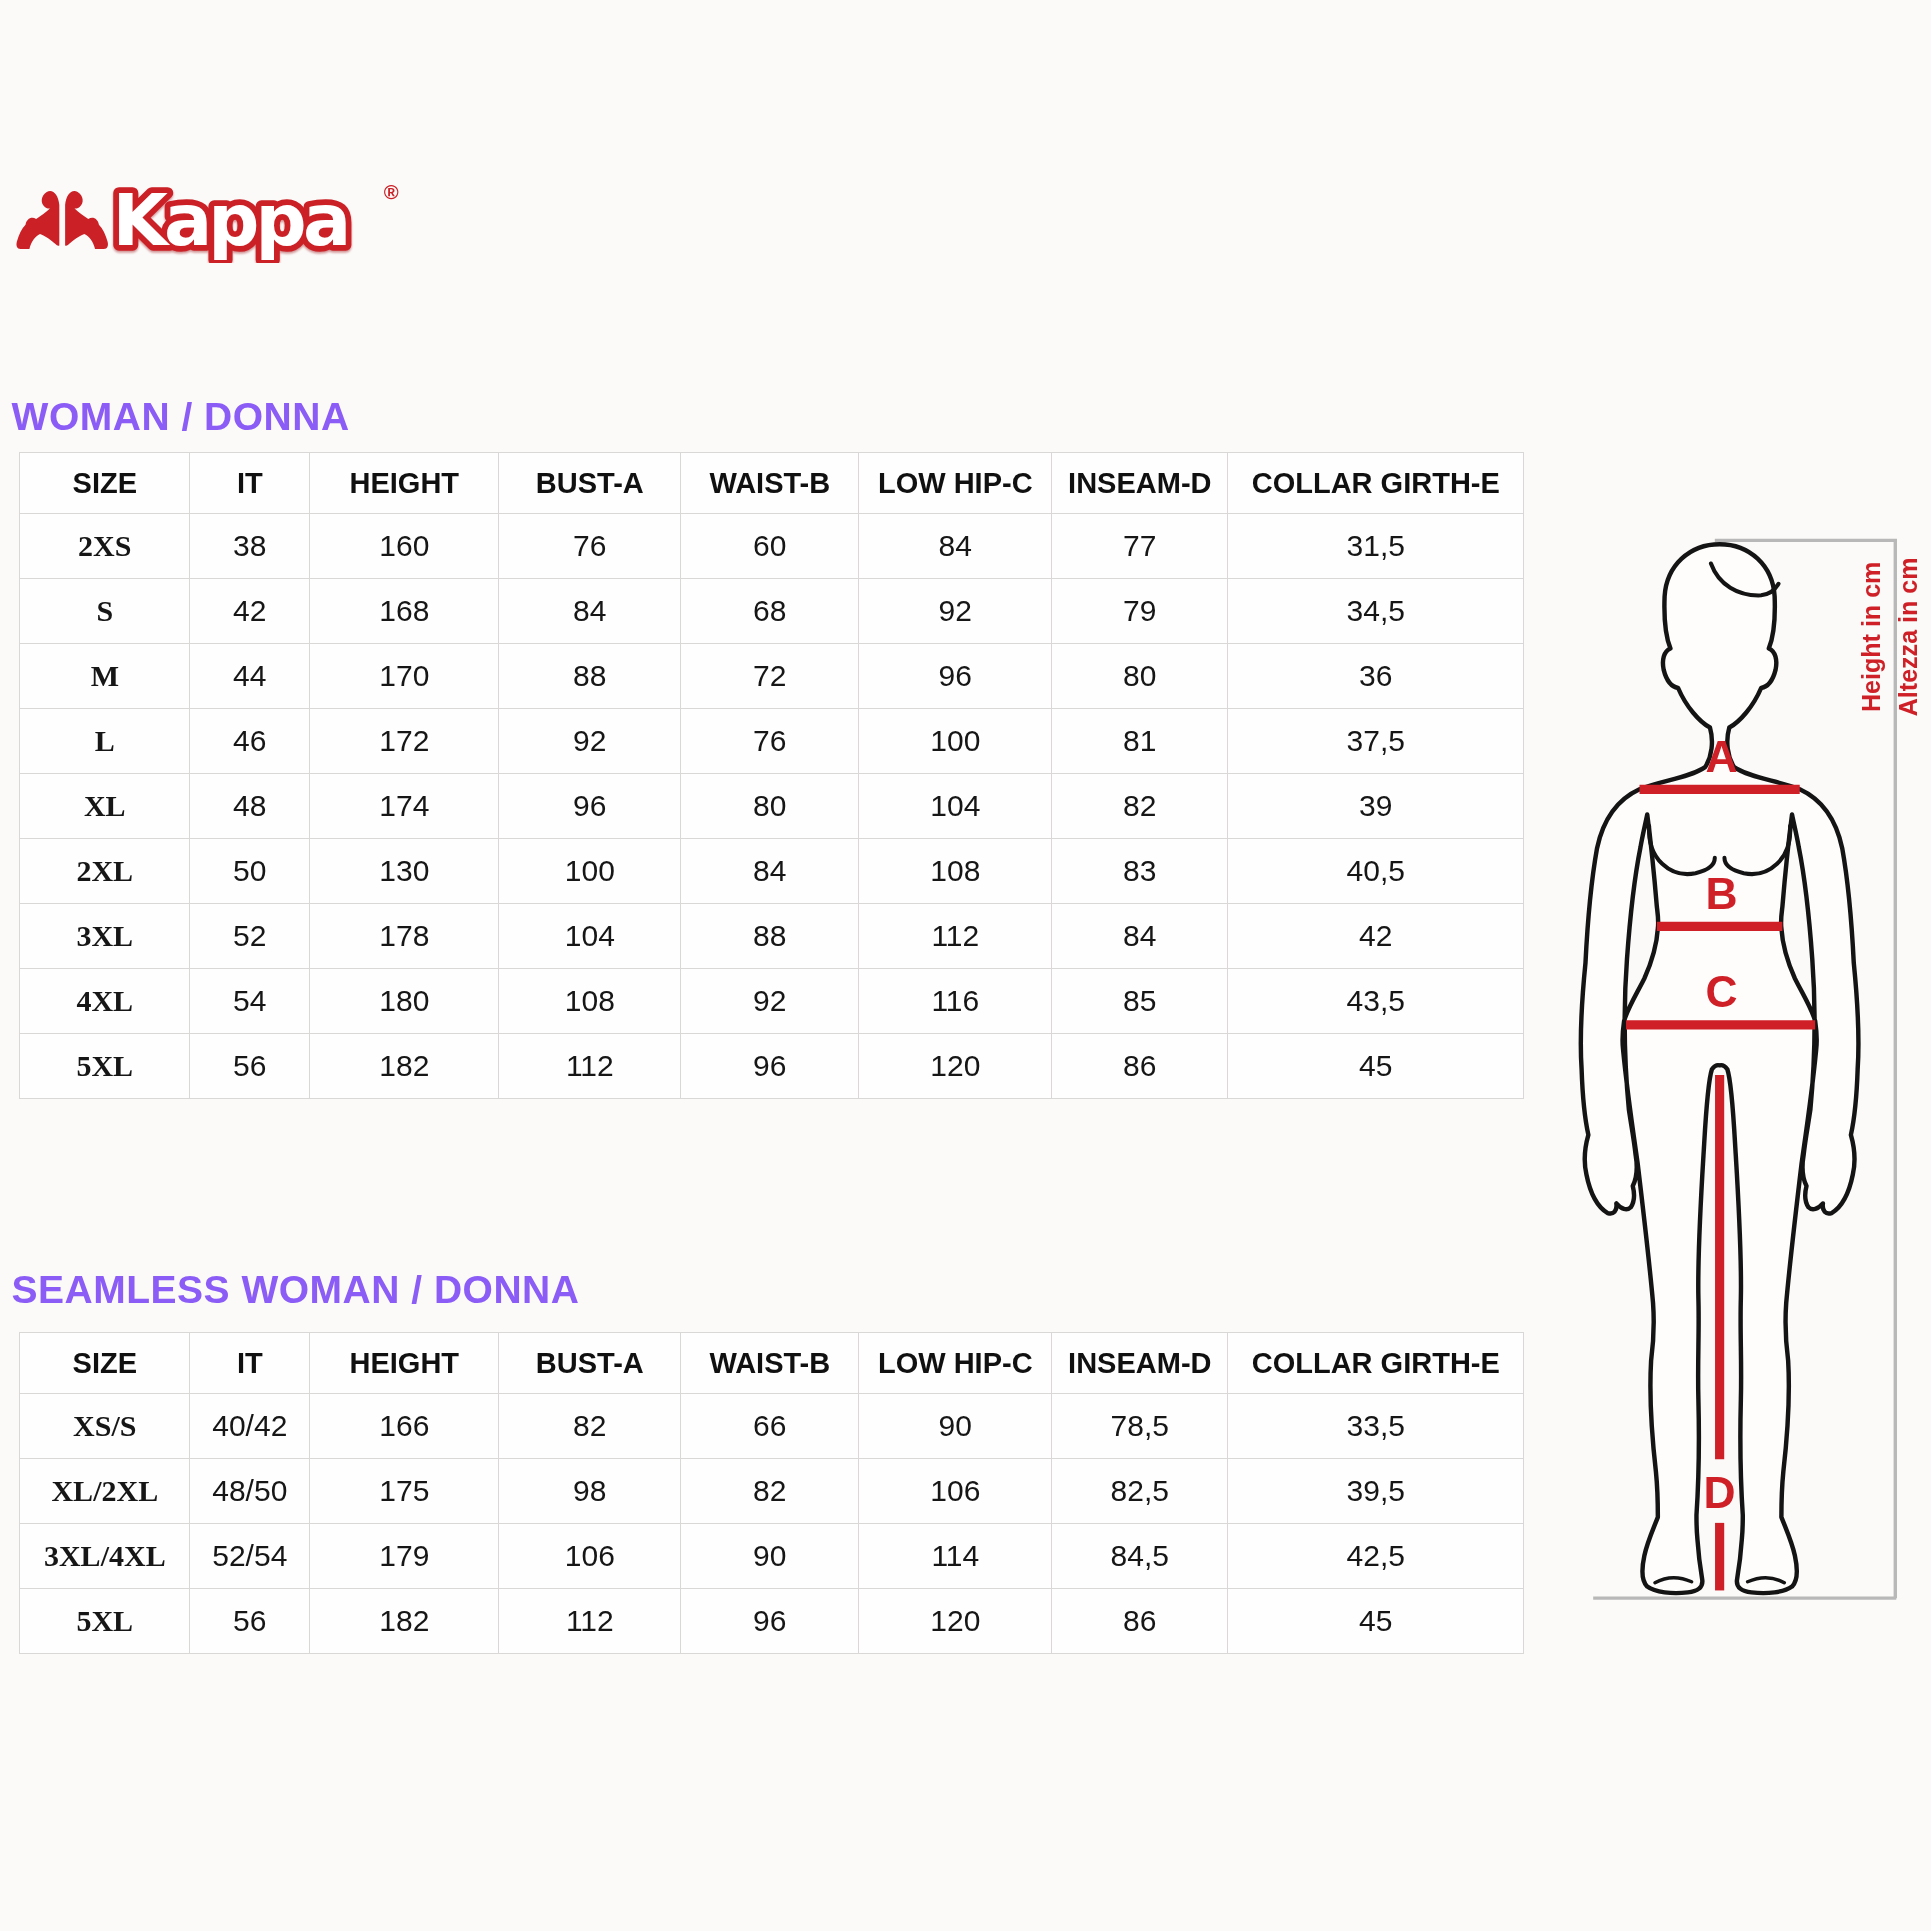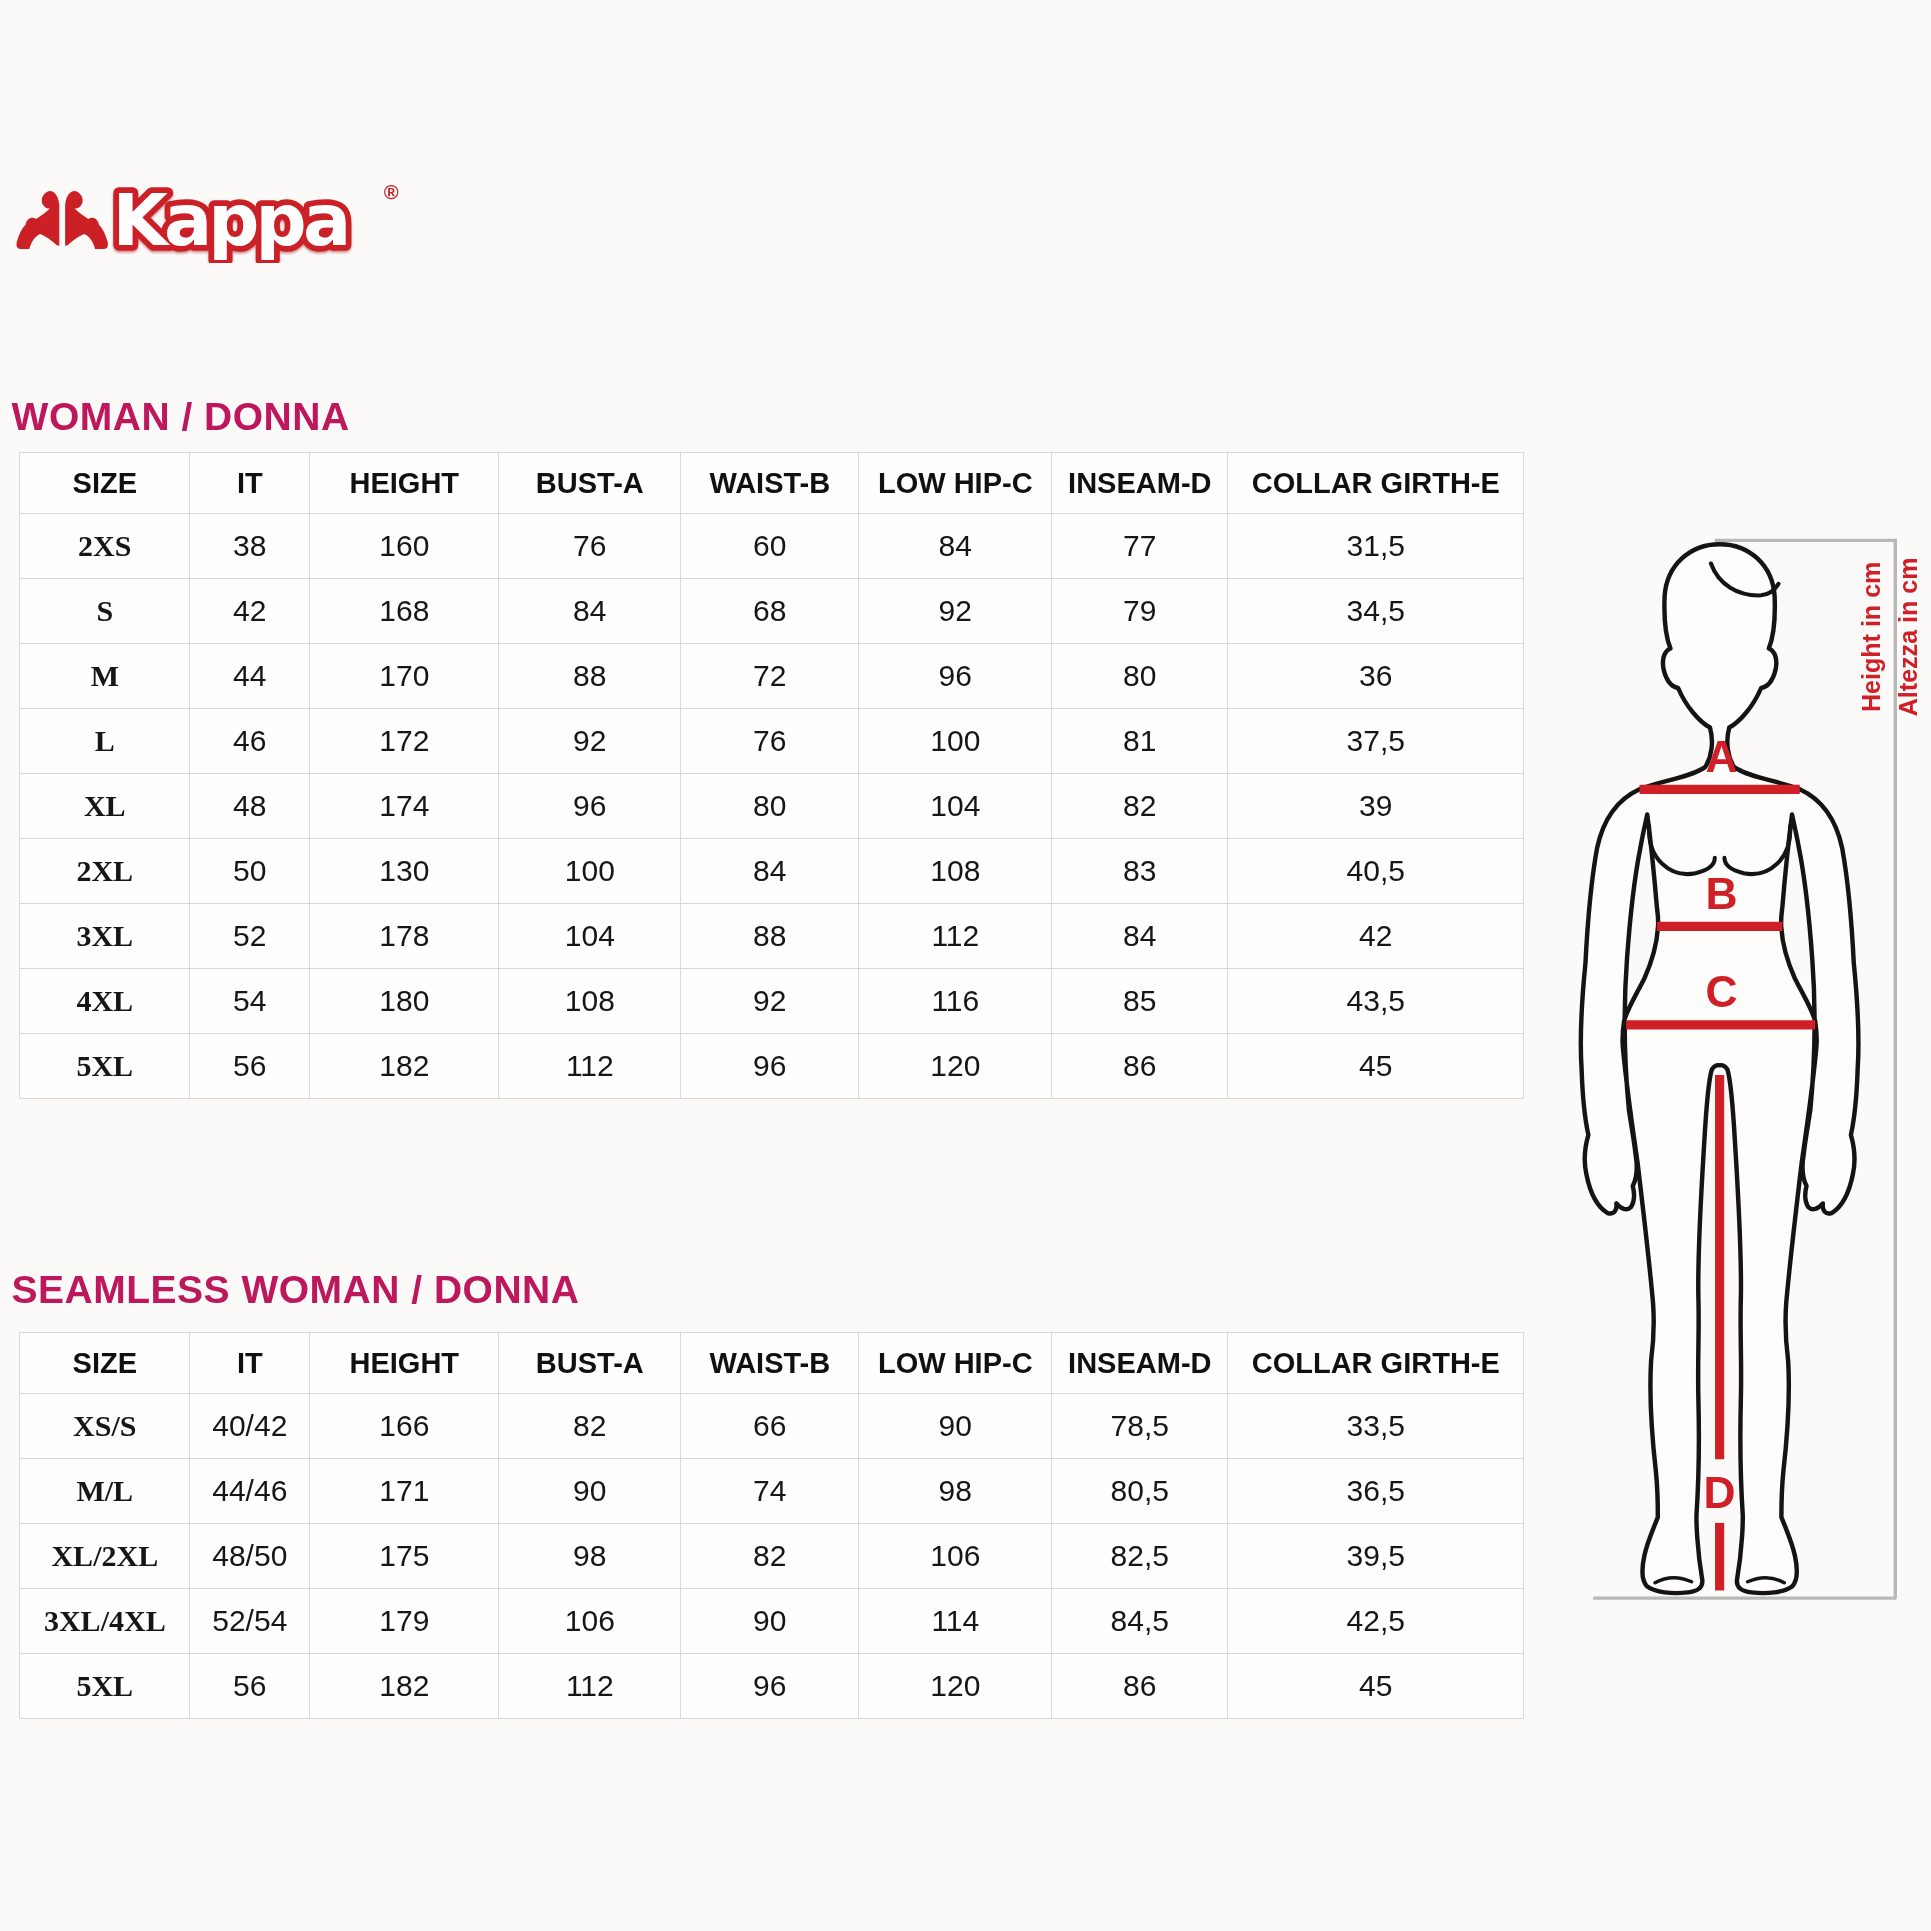--- a/index.html
+++ b/index.html
@@ -4,21 +4,21 @@
 <style>
   html,body{margin:0;padding:0;}
   body{
     width:1931px;height:1931px;position:relative;
     background:#fbfaf9;
     font-family:"Liberation Sans", sans-serif;
     color:#141414;
   }
   .section-title{
     position:absolute;left:11.6px;
-    font-size:39px;font-weight:bold;letter-spacing:0.5px;color:#be185d;
+    font-size:39px;font-weight:bold;letter-spacing:0.5px;color:#8b5cf6;
     white-space:nowrap;
   }
   table.size-table{
     position:absolute;left:19.3px;
     width:1503px;border-collapse:collapse;table-layout:fixed;
     background:#fefefe;
     padding-left:41px;
   }
   table.size-table th, table.size-table td{
     border:1.9px solid #d9d8d6;text-align:center;vertical-align:middle;
@@ -201,30 +201,20 @@
     <tbody>
       <tr>
         <td class="size">XS/S</td>
         <td>40/42</td>
         <td>166</td>
         <td>82</td>
         <td>66</td>
         <td>90</td>
         <td>78,5</td>
         <td>33,5</td>
-      </tr>
-      <tr>
-        <td class="size">M/L</td>
-        <td>44/46</td>
-        <td>171</td>
-        <td>90</td>
-        <td>74</td>
-        <td>98</td>
-        <td>80,5</td>
-        <td>36,5</td>
       </tr>
       <tr>
         <td class="size">XL/2XL</td>
         <td>48/50</td>
         <td>175</td>
         <td>98</td>
         <td>82</td>
         <td>106</td>
         <td>82,5</td>
         <td>39,5</td>

